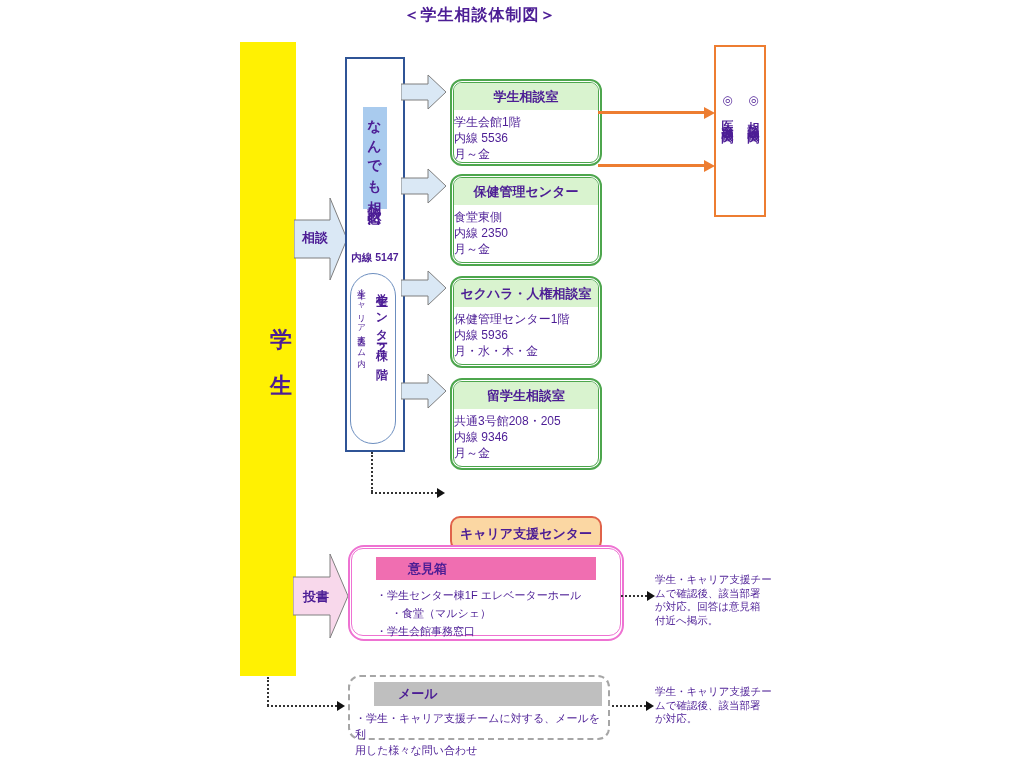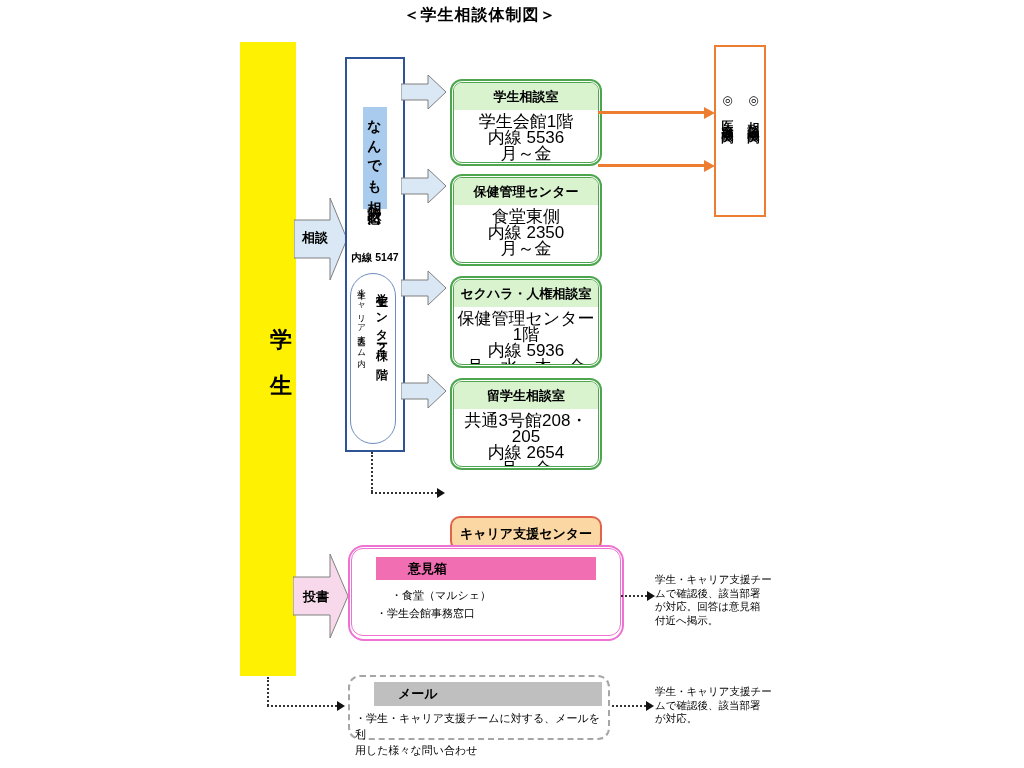--- a/index.html
+++ b/index.html
@@ -1,18 +1,18 @@
 <!DOCTYPE html>
 <html><head>
 <meta charset="utf-8">
 <style>
   html,body{margin:0;padding:0;background:#fff;}
   #canvas{
     position:relative;width:1024px;height:768px;background:#fff;overflow:hidden;
-    font-family:"Liberation Sans","DejaVu Sans",sans-serif;color:#000000;
+    font-family:"Liberation Sans","DejaVu Sans",sans-serif;color:#4c1d95;
   }
   .abs{position:absolute;}
   
   #title{top:5px;left:240px;width:480px;text-align:center;font-size:16px;font-weight:bold;letter-spacing:1px;}
   
   #student-bar{left:240px;top:42px;width:56px;height:634px;background:#FFF102;}
   #student-label{left:240px;top:310px;width:56px;display:flex;justify-content:center;
     writing-mode:vertical-rl;text-orientation:upright;font-size:22px;font-weight:bold;letter-spacing:46px;}
   
   #vbox{left:345px;top:57px;width:56px;height:391px;background:#fff;border:2px solid #2F5496;}
@@ -24,21 +24,21 @@
   .vtxt{writing-mode:vertical-rl;text-orientation:upright;}
   #vbox-sub{font-size:8.5px;letter-spacing:1px;}
   #vbox-main{font-size:12px;font-weight:bold;letter-spacing:2.5px;}
   
   .arrow-label{text-align:center;font-weight:bold;font-size:13px;}
   
   .room{left:450px;width:148px;border:2px solid #4DA64D;border-radius:12px;background:#fff;margin-top:24px;}
   .room-inner{border:1px solid #4DA64D;border-radius:9px;margin:1px;height:calc(100% - 4px);overflow:hidden;
     display:flex;flex-direction:column;}
   .room-head{background:#D9F3CF;text-align:center;font-weight:bold;font-size:13px;padding:5px 0 4px 0;}
-  .room-body{text-align:center;font-size:17px;line-height:16px;padding-top:4px;font-weight:500;}
+  .room-body{text-align:left;font-size:12px;line-height:16px;padding-top:4px;font-weight:500;}
   #room-0{top:55px;height:83px;} #room-1{top:150px;height:88px;}
   #room-2{top:252px;height:88px;} #room-3{top:354px;height:88px;}
   
   .oline{height:0;border-top:3px solid #ED7D31;}
   .ohead{width:0;height:0;border-top:6px solid transparent;border-bottom:6px solid transparent;border-left:11px solid #ED7D31;}
   #external-box{left:714px;top:45px;width:52px;height:172px;border:2px solid #ED7D31;background:#fff;
     display:flex;flex-direction:row;justify-content:center;gap:9px;padding-top:46px;box-sizing:border-box;}
   .ext-col{font-size:12px;letter-spacing:4px;font-weight:bold;}
   
   #career-box{left:450px;top:478px;width:148px;height:31px;background:#FBD7A3;border:2px solid #E0634A;border-radius:10px;
@@ -129,21 +129,21 @@
         <div>内線 5936</div>
         <div>月・水・木・金</div>
       </div>
     </div>
   </div>
   <div class="abs room" id="room-3">
     <div class="room-inner">
       <div class="room-head">留学生相談室</div>
       <div class="room-body">
         <div>共通3号館208・205</div>
-        <div>内線 2654</div>
+        <div>内線 9346</div>
         <div>月～金</div>
       </div>
     </div>
   </div>
 
   <div class="abs oline" style="left:598px;top:111px;width:108px;"></div>
   <div class="abs ohead" style="left:704px;top:107px;"></div>
   <div class="abs oline" style="left:598px;top:164px;width:108px;"></div>
   <div class="abs ohead" style="left:704px;top:160px;"></div>
 
@@ -162,20 +162,21 @@
 
   <svg class="abs" style="left:293px;top:552px;" width="56" height="88">
     <polygon points="0,25 37,25 37,2 55,44 37,86 37,63 0,63" fill="#F8D8EB" stroke="#808080" stroke-width="1"></polygon>
   </svg>
   <div class="abs arrow-label" style="left:296px;top:588px;width:40px;">投書</div>
 
   <div class="abs" id="suggestion-box">
     <div id="suggestion-inner">
       <div id="suggestion-head">意見箱</div>
       <div id="suggestion-items">
+        <div>・学生センター棟1F エレベーターホール</div>
         <div class="indent">・食堂（マルシェ）</div>
         <div>・学生会館事務窓口</div>
       </div>
     </div>
   </div>
 
   <div class="abs dh" style="left:621px;top:595px;width:26px;"></div>
   <div class="abs dhead" style="left:647px;top:591px;"></div>
   <div class="abs note" id="note-suggestion">学生・キャリア支援チー
 ムで確認後、該当部署

